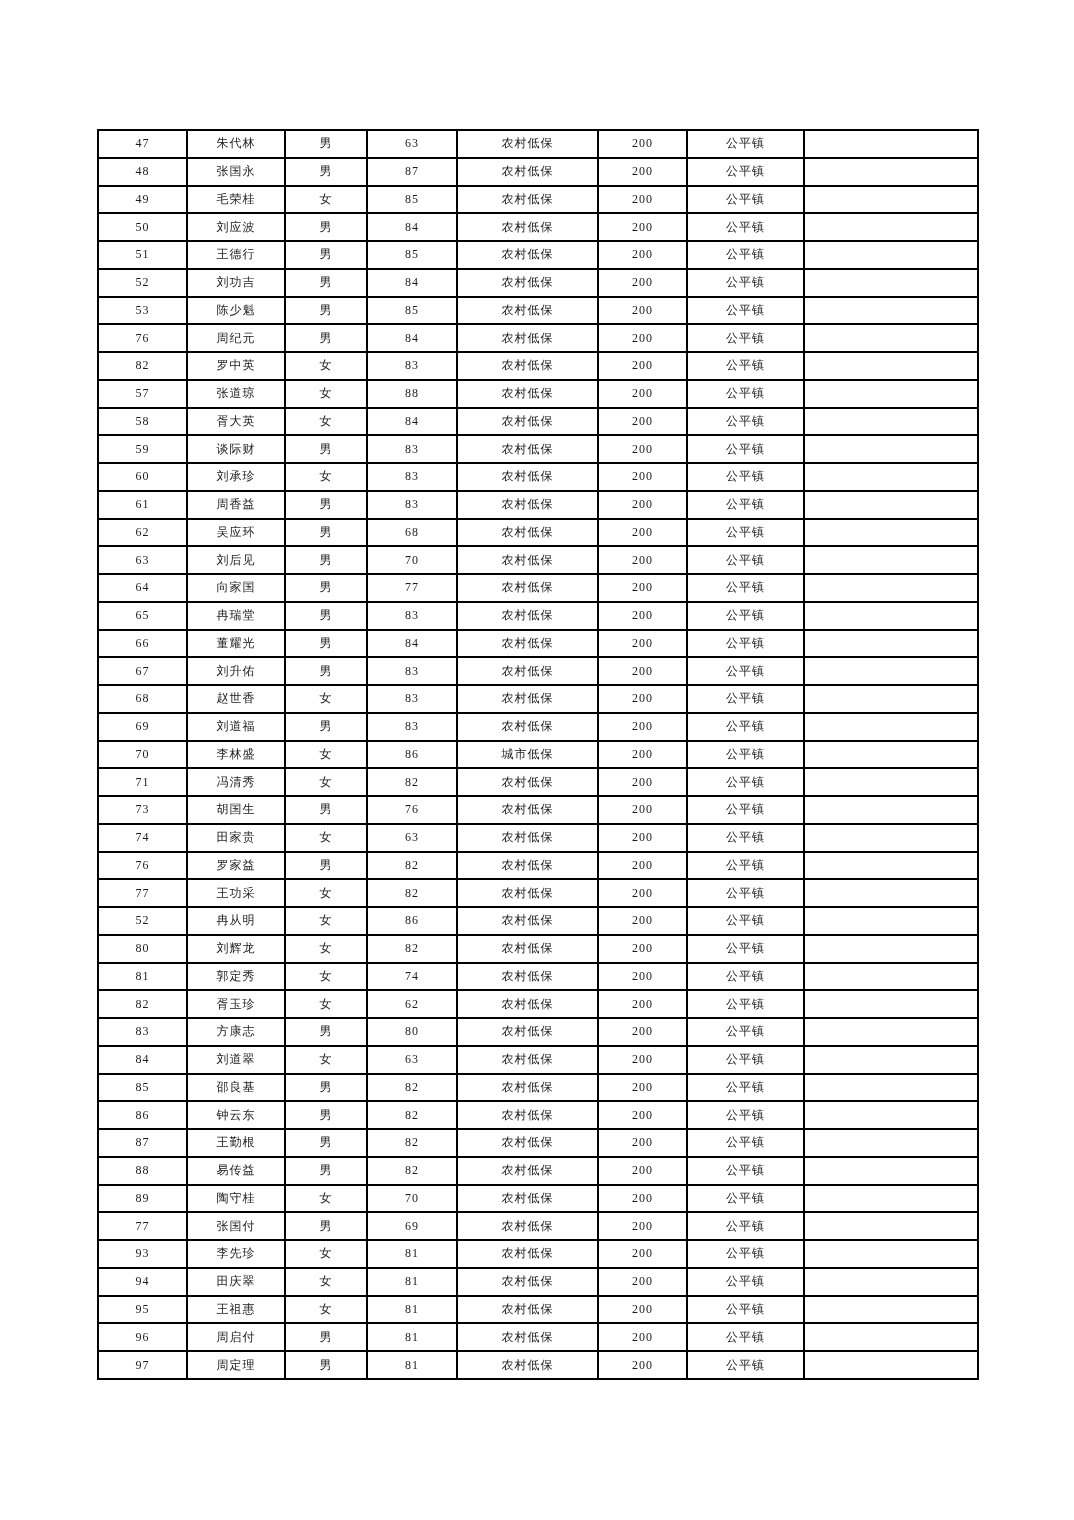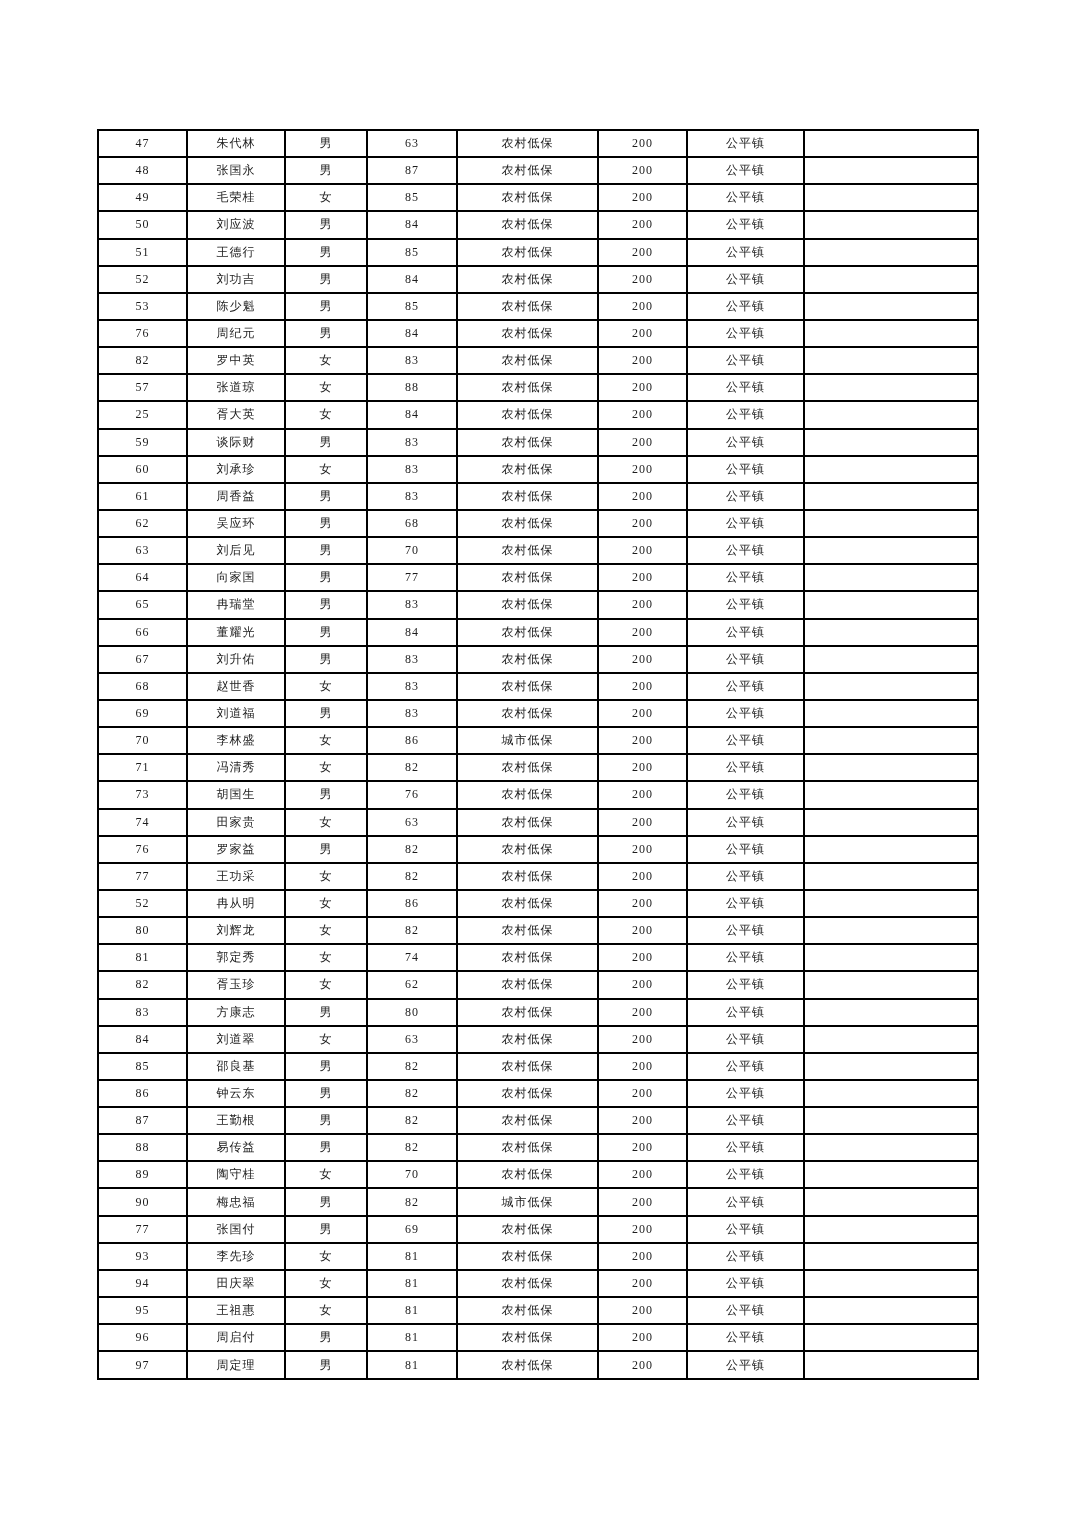--- a/index.html
+++ b/index.html
@@ -158,21 +158,21 @@
           <td>57</td>
           <td>张道琼</td>
           <td>女</td>
           <td>88</td>
           <td>农村低保</td>
           <td>200</td>
           <td>公平镇</td>
           <td></td>
         </tr>
         <tr>
-          <td>25</td>
+          <td>58</td>
           <td>胥大英</td>
           <td>女</td>
           <td>84</td>
           <td>农村低保</td>
           <td>200</td>
           <td>公平镇</td>
           <td></td>
         </tr>
         <tr>
           <td>59</td>
@@ -443,30 +443,20 @@
           <td>200</td>
           <td>公平镇</td>
           <td></td>
         </tr>
         <tr>
           <td>89</td>
           <td>陶守桂</td>
           <td>女</td>
           <td>70</td>
           <td>农村低保</td>
-          <td>200</td>
-          <td>公平镇</td>
-          <td></td>
-        </tr>
-        <tr>
-          <td>90</td>
-          <td>梅忠福</td>
-          <td>男</td>
-          <td>82</td>
-          <td>城市低保</td>
           <td>200</td>
           <td>公平镇</td>
           <td></td>
         </tr>
         <tr>
           <td>77</td>
           <td>张国付</td>
           <td>男</td>
           <td>69</td>
           <td>农村低保</td>

